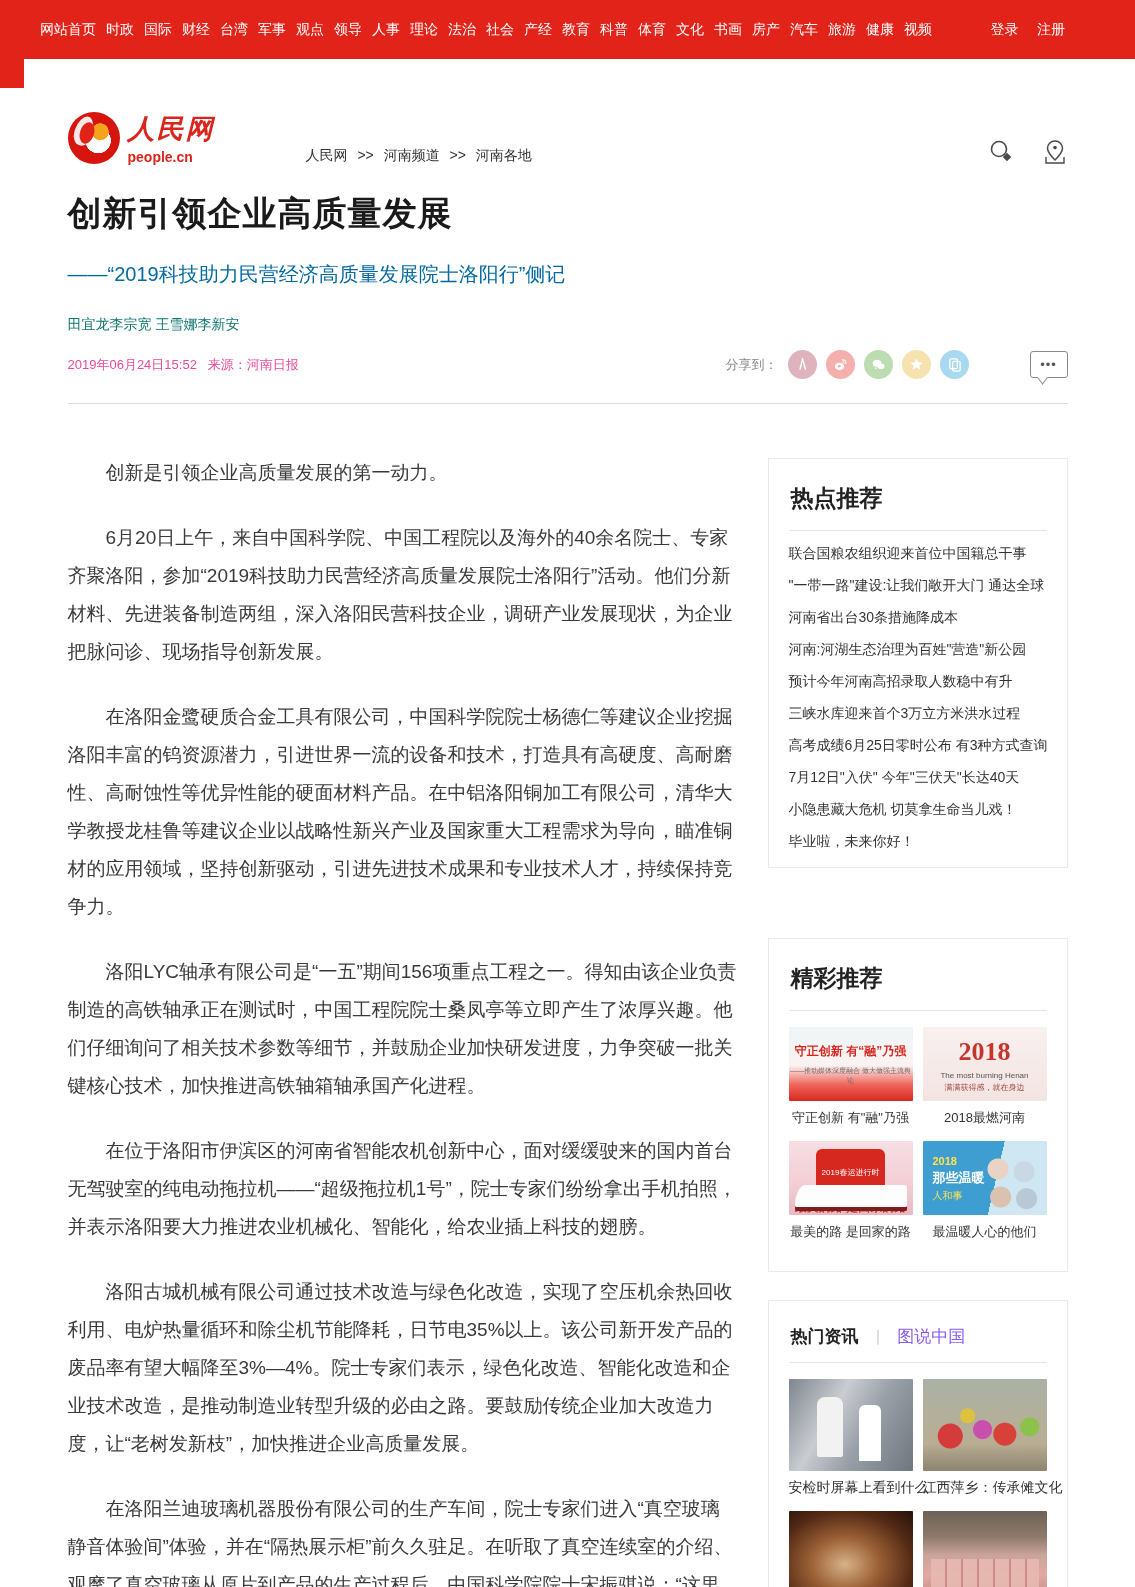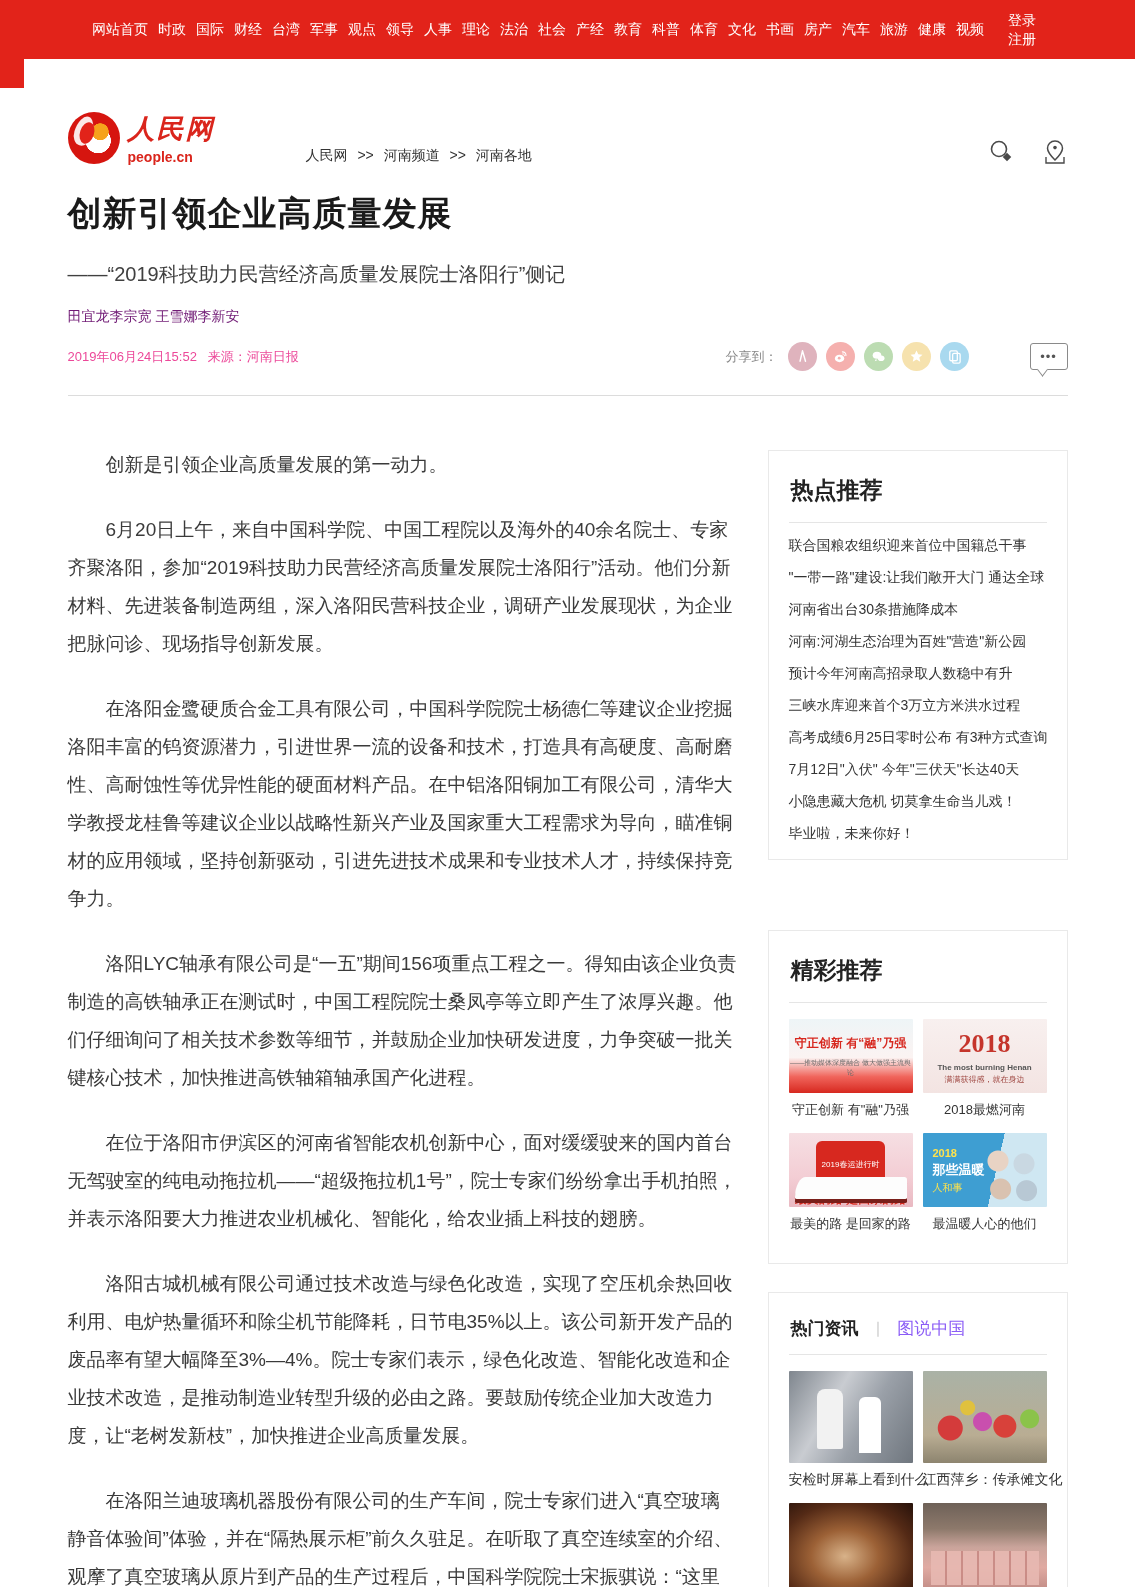--- a/index.html
+++ b/index.html
@@ -4,21 +4,21 @@
 <style>
   * { margin:0; padding:0; box-sizing:border-box; }
   html,body { width:1135px; }
   body {
     height:1587px; overflow:hidden; background:#ffffff;
     font-family:"Liberation Sans","DejaVu Sans",sans-serif; color:#333;
   }
   
   .topnav {
     height:59px; background:#e2231a; display:flex; align-items:center;
-    padding:0 70px 0 92px; position:relative;
+    padding:0 70px 0 40px; position:relative;
   }
   .topnav a { color:#ffffff; font-size:14px; text-decoration:none; margin-right:10px; white-space:nowrap; }
   .topnav .auth { margin-left:auto; }
   .topnav .auth a { margin-right:0; margin-left:14px; }
   .nav-edge { position:absolute; left:0; top:57px; width:24px; height:31px; background:#e2231a; }
 
   
   .container { width:1000px; margin:0 auto; }
   .site-header { height:106px; display:flex; align-items:flex-end; position:relative; }
   .logo { display:flex; align-items:center; width:160px; }
@@ -36,22 +36,22 @@
   .logo-title { font-size:27px; font-weight:bold; font-family:"Liberation Serif","DejaVu Serif",serif; font-style:italic; letter-spacing:2px; }
   .logo-domain { font-size:14px; font-weight:bold; margin-top:2px; }
   .breadcrumb { margin-left:78px; font-size:14px; color:#333; }
   .breadcrumb a { color:#333; text-decoration:none; }
   .breadcrumb .sep { margin:0 6px; color:#333; }
   .header-icons { margin-left:auto; display:flex; align-items:center; gap:28px; }
   .hicon { width:26px; height:26px; cursor:pointer; }
 
   
   .article-title { font-size:34px; font-weight:bold; color:#1a1a1a; margin-top:26px; letter-spacing:1px; }
-  .article-subtitle { font-size:20px; color:#404040; margin-top:24px; }
-  .article-authors { font-size:14px; color:#701a75; margin-top:20px; }
+  .article-subtitle { font-size:20px; color:#0369a1; margin-top:24px; }
+  .article-authors { font-size:14px; color:#0f766e; margin-top:28px; }
   .meta-row { display:flex; align-items:center; margin-top:16px; }
   .meta-left { font-size:13px; color:#ec4899; }
   .meta-share { margin-left:auto; display:flex; align-items:center; }
   .share-label { font-size:13px; color:#888; margin-right:10px; }
   .share-circle { width:29px; height:29px; border-radius:50%; margin-right:9px;
     display:flex; align-items:center; justify-content:center; cursor:pointer; }
   .sc-people { background:#dfb3bd; } .sc-weibo { background:#f5b0ae; }
   .sc-wechat { background:#bcdcb2; } .sc-qzone { background:#f6e2ae; }
   .sc-copy { background:#a9d9ef; }
   .comment-btn { margin-left:52px; width:38px; height:27px; border:1px solid #8a8a8a; border-radius:3px;
@@ -80,21 +80,21 @@
   .card-grid { display:flex; flex-wrap:wrap; justify-content:space-between; margin-top:16px; }
   .card { width:124px; margin-bottom:14px; cursor:pointer; }
   .thumb { width:124px; height:74px; position:relative; overflow:hidden; border-radius:1px; }
   .card-caption { font-size:13px; color:#333; text-align:center; margin-top:8px; white-space:nowrap; }
   
   .thumb-a { background:linear-gradient(180deg,#eef5f7 0%,#fbf3f2 52%,#f0655c 78%,#d7281f 100%); text-align:center; }
   .thumb-a .t1 { color:#d7281f; font-weight:bold; font-size:12px; margin-top:16px; }
   .thumb-a .t2 { color:#6a6a6a; font-size:7px; margin-top:6px; }
   .thumb-b { background:linear-gradient(180deg,#f8f0ef 0%,#f3e4e2 100%); text-align:center; }
   .thumb-b .t1 { color:#c5352c; font-weight:bold; font-size:26px; margin-top:10px; font-family:"Liberation Serif","DejaVu Serif",serif; }
-  .thumb-b .t2 { color:#555; font-size:8px; font-weight:bold; margin-top:4px; }
+  .thumb-b .t2 { color:#555; font-size:8px; font-weight:normal; margin-top:4px; }
   .thumb-b .t3 { color:#a04a44; font-size:8px; margin-top:2px; }
   .thumb-c { background:linear-gradient(180deg,#f6dfe3 0%,#f3cdd4 60%,#e9b9c2 100%); text-align:center; }
   .thumb-c .t1 { color:#fff; background:#d7281f; display:inline-block; font-size:8px; padding:18px 6px; border-radius:6px; margin-top:8px; }
   .thumb-c .t2 { color:#d7281f; font-weight:bold; font-size:12px; margin-top:3px; text-shadow:0 0 1px #fff; }
   .thumb-c::after { content:""; position:absolute; left:6px; bottom:8px; width:112px; height:22px; background:#fdfdfd;
     border-radius:12px 3px 2px 2px/22px 3px 2px 2px; box-shadow:0 4px 0 #7a1f1a; }
   .thumb-d { background:linear-gradient(103deg,#3e9ed2 0 58%,#cfe7f2 58% 100%); }
   .thumb-d .t1 { color:#ffe34d; font-weight:bold; font-size:11px; margin:14px 0 0 10px; }
   .thumb-d .t2 { color:#ffffff; font-weight:bold; font-size:13px; margin:2px 0 0 10px; }
   .thumb-d .t3 { color:#ffe34d; font-size:10px; margin:2px 0 0 10px; }

